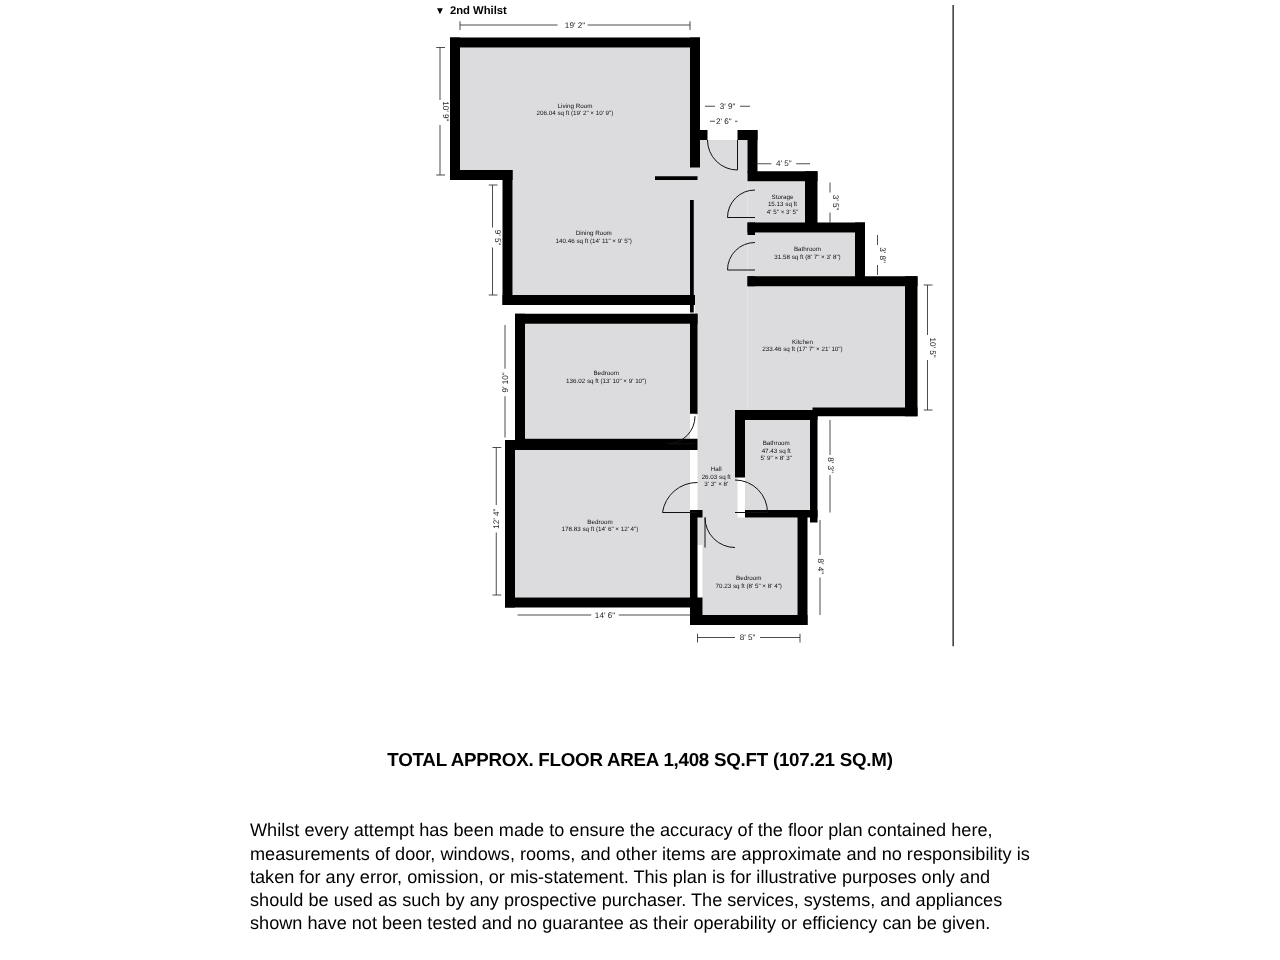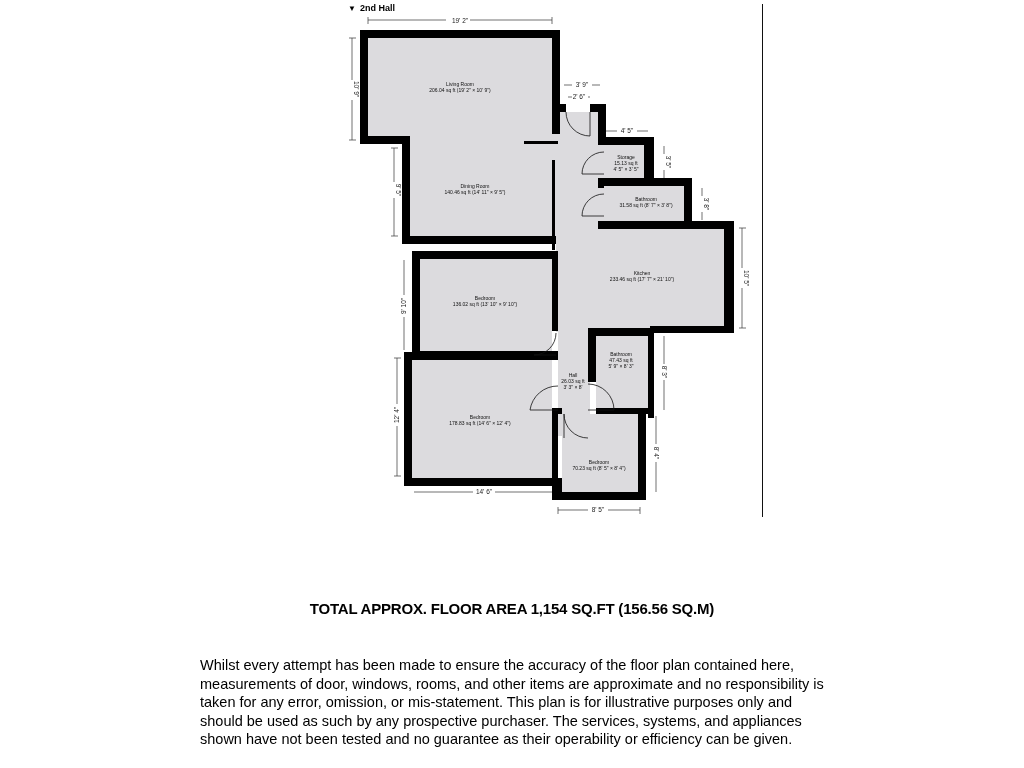--- a/index.html
+++ b/index.html
@@ -18,21 +18,21 @@
     .wall { fill: #000; }
     .room-text { font-family: "Liberation Sans", sans-serif; font-size: 5px; fill: #111; text-anchor: middle; }
     .dim-text { font-family: "Liberation Sans", sans-serif; font-size: 6.5px; fill: #222; text-anchor: middle; }
     .dim-line { stroke: #333; stroke-width: 0.7; fill: none; }
     .door-arc { stroke: #111; stroke-width: 0.8; fill: none; }
   </style>
 </head>
 <body>
 
 <div class="floor-label">
-  <span class="tri">▼</span><span>2nd Hall</span>
+  <span class="tri">▼</span><span>2nd Whilst</span>
 </div>
 
 <div class="divider-line"></div>
 
 <svg id="plan" viewBox="0 0 1024 540" xmlns="http://www.w3.org/2000/svg">
 
   <g>
     <rect class="room-fill" x="368" y="38" width="190" height="106"></rect>
     <rect class="room-fill" x="410" y="144" width="148" height="94"></rect>
     <rect class="room-fill" x="556" y="112" width="42" height="220"></rect>
@@ -209,14 +209,14 @@
       <text class="room-text" x="480" y="419">Bedroom</text>
       <text class="room-text" x="480" y="425">178.83 sq ft (14' 6" × 12' 4")</text>
     </g>
     <g>
       <text class="room-text" x="599" y="464">Bedroom</text>
       <text class="room-text" x="599" y="470">70.23 sq ft (8' 5" × 8' 4")</text>
     </g>
   </g>
 </svg>
 
-<div class="total-area">TOTAL APPROX. FLOOR AREA 1,154 SQ.FT (156.56 SQ.M)</div>
+<div class="total-area">TOTAL APPROX. FLOOR AREA 1,408 SQ.FT (107.21 SQ.M)</div>
 <div class="disclaimer">Whilst every attempt has been made to ensure the accuracy of the floor plan contained here, measurements of door, windows, rooms, and other items are approximate and no responsibility is taken for any error, omission, or mis-statement. This plan is for illustrative purposes only and should be used as such by any prospective purchaser. The services, systems, and appliances shown have not been tested and no guarantee as their operability or efficiency can be given.</div>
 
 </body></html>

